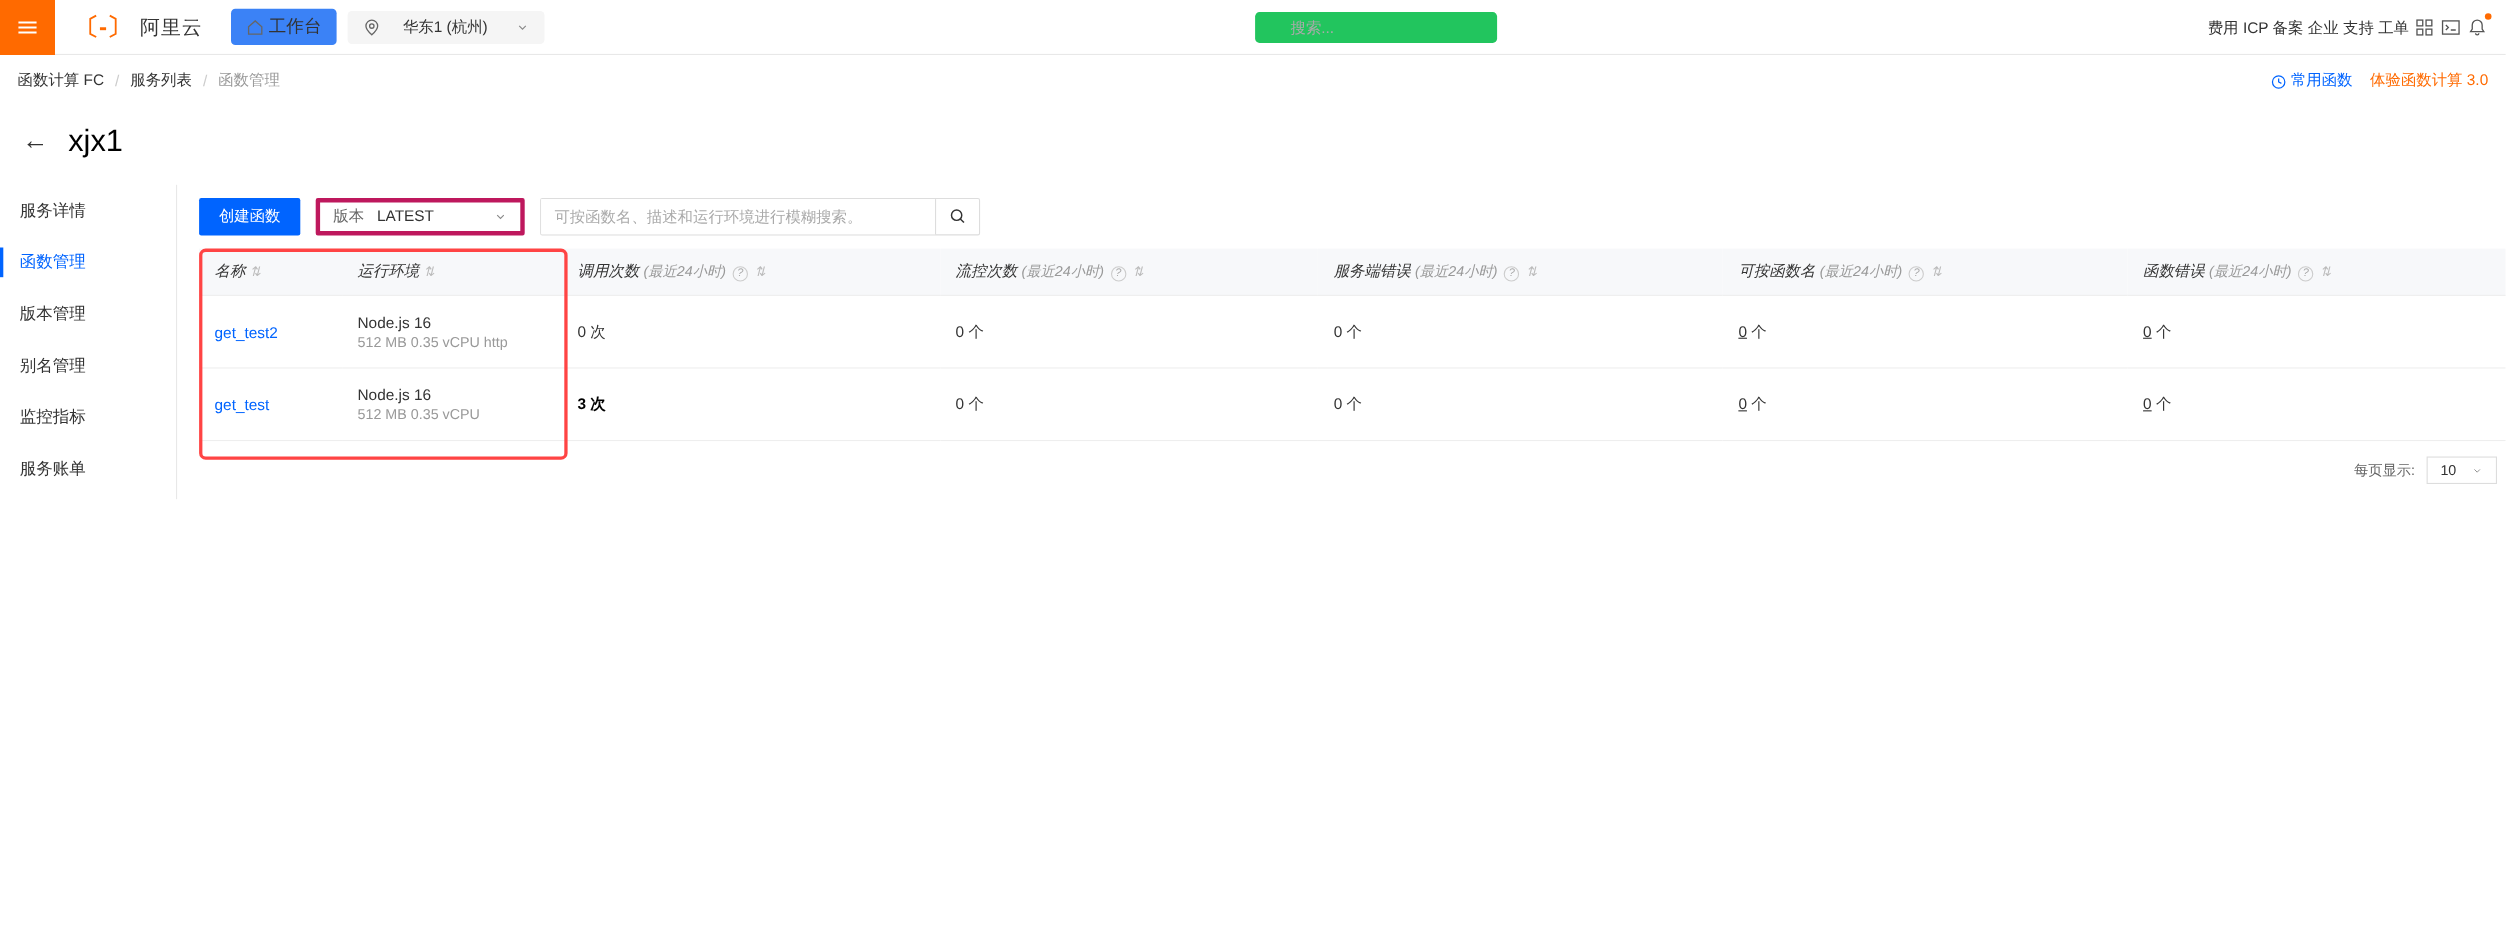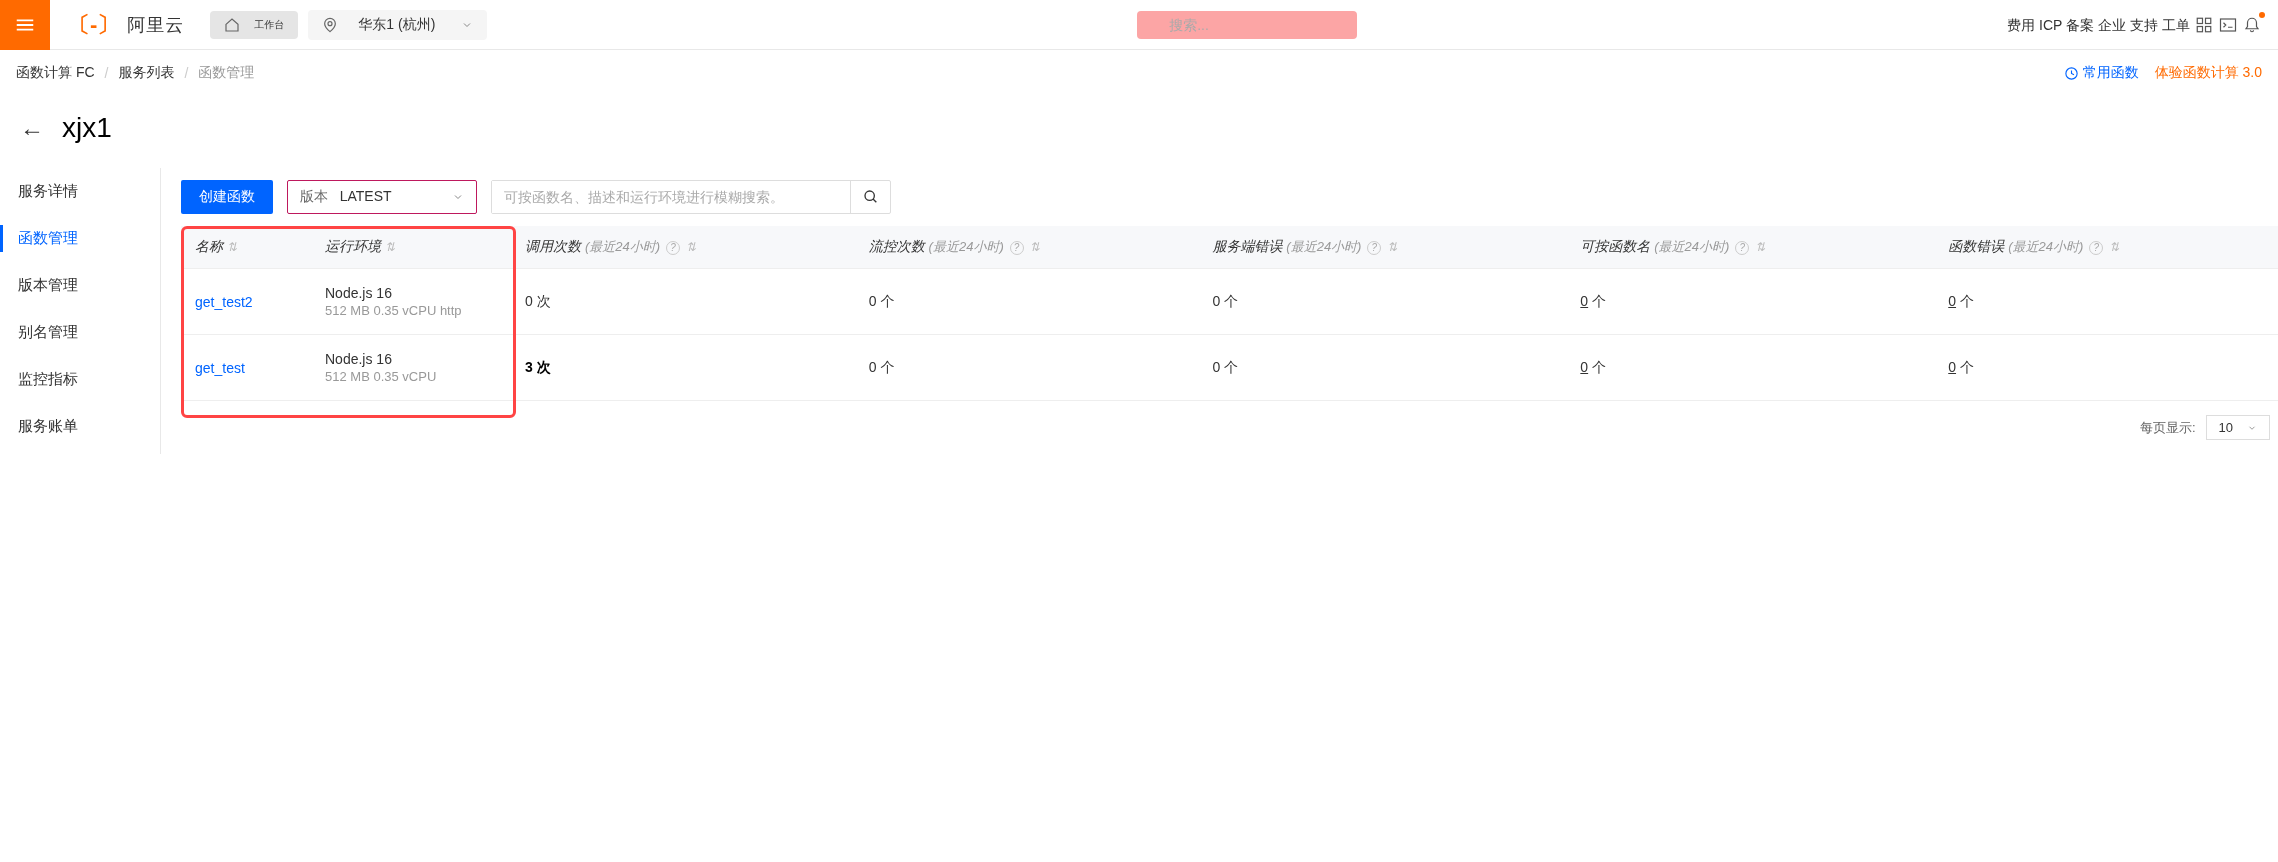--- a/index.html
+++ b/index.html
@@ -5,61 +5,61 @@
 * { box-sizing: border-box; margin: 0; padding: 0; }
 body { font-family: -apple-system, BlinkMacSystemFont, "PingFang SC", "Hiragino Sans GB", "Microsoft YaHei", sans-serif; font-size: 14px; color: #333; background: #fff; }
 
 
 .top-header { display: flex; align-items: center; height: 50px; border-bottom: 1px solid #e8e8e8; }
 .hamburger { width: 50px; height: 50px; background: #ff6a00; display: flex; align-items: center; justify-content: center; cursor: pointer; }
 .hamburger svg { width: 22px; height: 22px; }
 .logo-area { display: flex; align-items: center; padding: 0 18px; gap: 8px; }
 .logo-bracket { color: #ff6a00; font-weight: bold; font-size: 22px; }
 .logo-text { font-size: 18px; font-weight: 500; color: #333; letter-spacing: 1px; }
-.top-btn { display: flex; align-items: center; gap: 14px; background: #e5e5e5; border-radius: 4px; padding: 6px 14px; margin-left: 8px; cursor: pointer; font-size: 10px; color: #333; }
+.top-btn { display: flex; align-items: center; gap: 4px; background: #3b82f6; border-radius: 4px; padding: 6px 14px; margin-left: 8px; cursor: pointer; font-size: 16px; color: #333; }
 .top-btn svg { width: 16px; height: 16px; }
 .region-btn { display: flex; align-items: center; gap: 20px; background: #f5f5f5; border-radius: 4px; padding: 6px 14px; margin-left: 10px; cursor: pointer; font-size: 14px; }
 .chevron { margin-left: 6px; }
 .search-wrap { flex: 1; display: flex; justify-content: center; }
-.search-box { display: flex; align-items: flex-start; background: #fca5a5; border-radius: 4px; padding: 6px 12px; width: 220px; gap: 20px; }
+.search-box { display: flex; align-items: flex-start; background: #22c55e; border-radius: 4px; padding: 6px 12px; width: 220px; gap: 20px; }
 .search-box input { border: none; background: transparent; outline: none; font-size: 14px; flex: 1; color: #333; }
 .search-box input::placeholder { color: #aaa; }
 .top-right { display: flex; align-items: flex-end; gap: 4px; padding-right: 16px; }
 .top-right-link { color: #333; cursor: pointer; font-size: 14px; }
 .top-right-icon { width: 20px; height: 20px; cursor: pointer; display: flex; align-items: center; justify-content: center; position: relative; }
 .notif-dot { position: absolute; top: -3px; right: -3px; width: 6px; height: 6px; background: #ff6a00; border-radius: 50%; }
 
 
 .breadcrumb-row { display: flex; align-items: center; justify-content: space-between; padding: 14px 16px; }
 .breadcrumb { display: flex; align-items: center; gap: 10px; font-size: 14px; }
 .breadcrumb .bc-item { color: #333; cursor: pointer; }
 .breadcrumb .bc-active { color: #999; }
 .breadcrumb .sep { color: #ccc; }
 .bc-right { display: flex; align-items: center; gap: 16px; }
-.bc-link-blue { color: #0064ff; display: flex; align-items: center; gap: 4px; cursor: pointer; }
+.bc-link-blue { color: #0064ff; display: flex; align-items: flex-end; gap: 4px; cursor: pointer; }
 .bc-link-orange { color: #ff6a00; cursor: pointer; font-weight: 500; }
 
 
 .page-title-row { display: flex; align-items: center; gap: 18px; padding: 16px 20px 24px; }
 .back-arrow { font-size: 24px; cursor: pointer; color: #333; }
 .page-title { font-size: 28px; font-weight: 500; color: #000; }
 
 
 .main-layout { display: flex; }
 .sidebar { width: 160px; border-right: 0; }
 .sidebar-item { padding: 14px 18px; font-size: 15px; cursor: pointer; color: #333; position: relative; }
 .sidebar-item.active { color: #0064ff; }
 .sidebar-item.active::before { content: ""; position: absolute; left: 0; top: 10px; bottom: 10px; width: 3px; background: #0064ff; }
 
 .content { flex: 1; border-left: 1px solid #e8e8e8; padding: 0 0 0 20px; overflow-x: auto; }
 
 
 .toolbar { display: flex; align-items: flex-end; gap: 14px; padding: 12px 0; }
 .btn-primary { background: #0064ff; color: #fff; border: none; padding: 8px 18px; font-size: 14px; cursor: pointer; border-radius: 2px; }
-.version-select { display: flex; align-items: center; border: 1px solid #be185d; border-radius: 2px; height: 34px; padding: 0 12px; cursor: pointer; gap: 14px; min-width: 190px; justify-content: space-between; }
+.version-select { display: flex; align-items: center; border: 4px solid #be185d; border-radius: 2px; height: 34px; padding: 0 12px; cursor: pointer; gap: 14px; min-width: 190px; justify-content: space-between; }
 .version-select .vs-label { color: #666; }
 .version-select .vs-value { color: #333; }
 .func-search { display: flex; align-items: center; border: 1px solid #ddd; border-radius: 2px; height: 34px; flex: 0 0 400px; }
 .func-search input { border: none; outline: none; padding: 0 12px; font-size: 14px; flex: 1; height: 100%; }
 .func-search input::placeholder { color: #aaa; }
 .func-search .search-icon-box { width: 40px; height: 100%; display: flex; align-items: center; justify-content: center; border-left: 1px solid #ddd; cursor: pointer; }
 .func-table { width: 100%; min-width: 1200px; border-collapse: collapse; }
 .func-table th { background: #f7f8fa; text-align: left; padding: 12px 14px; font-weight: 400; color: #333; font-size: 14px; border-bottom: 1px solid #eee; vertical-align: middle; font-style: italic; }
 .func-table th .th-sub { color: #999; font-size: 13px; }
 .func-table th .sort-icon { color: #bbb; margin-left: 4px; font-size: 12px; }

